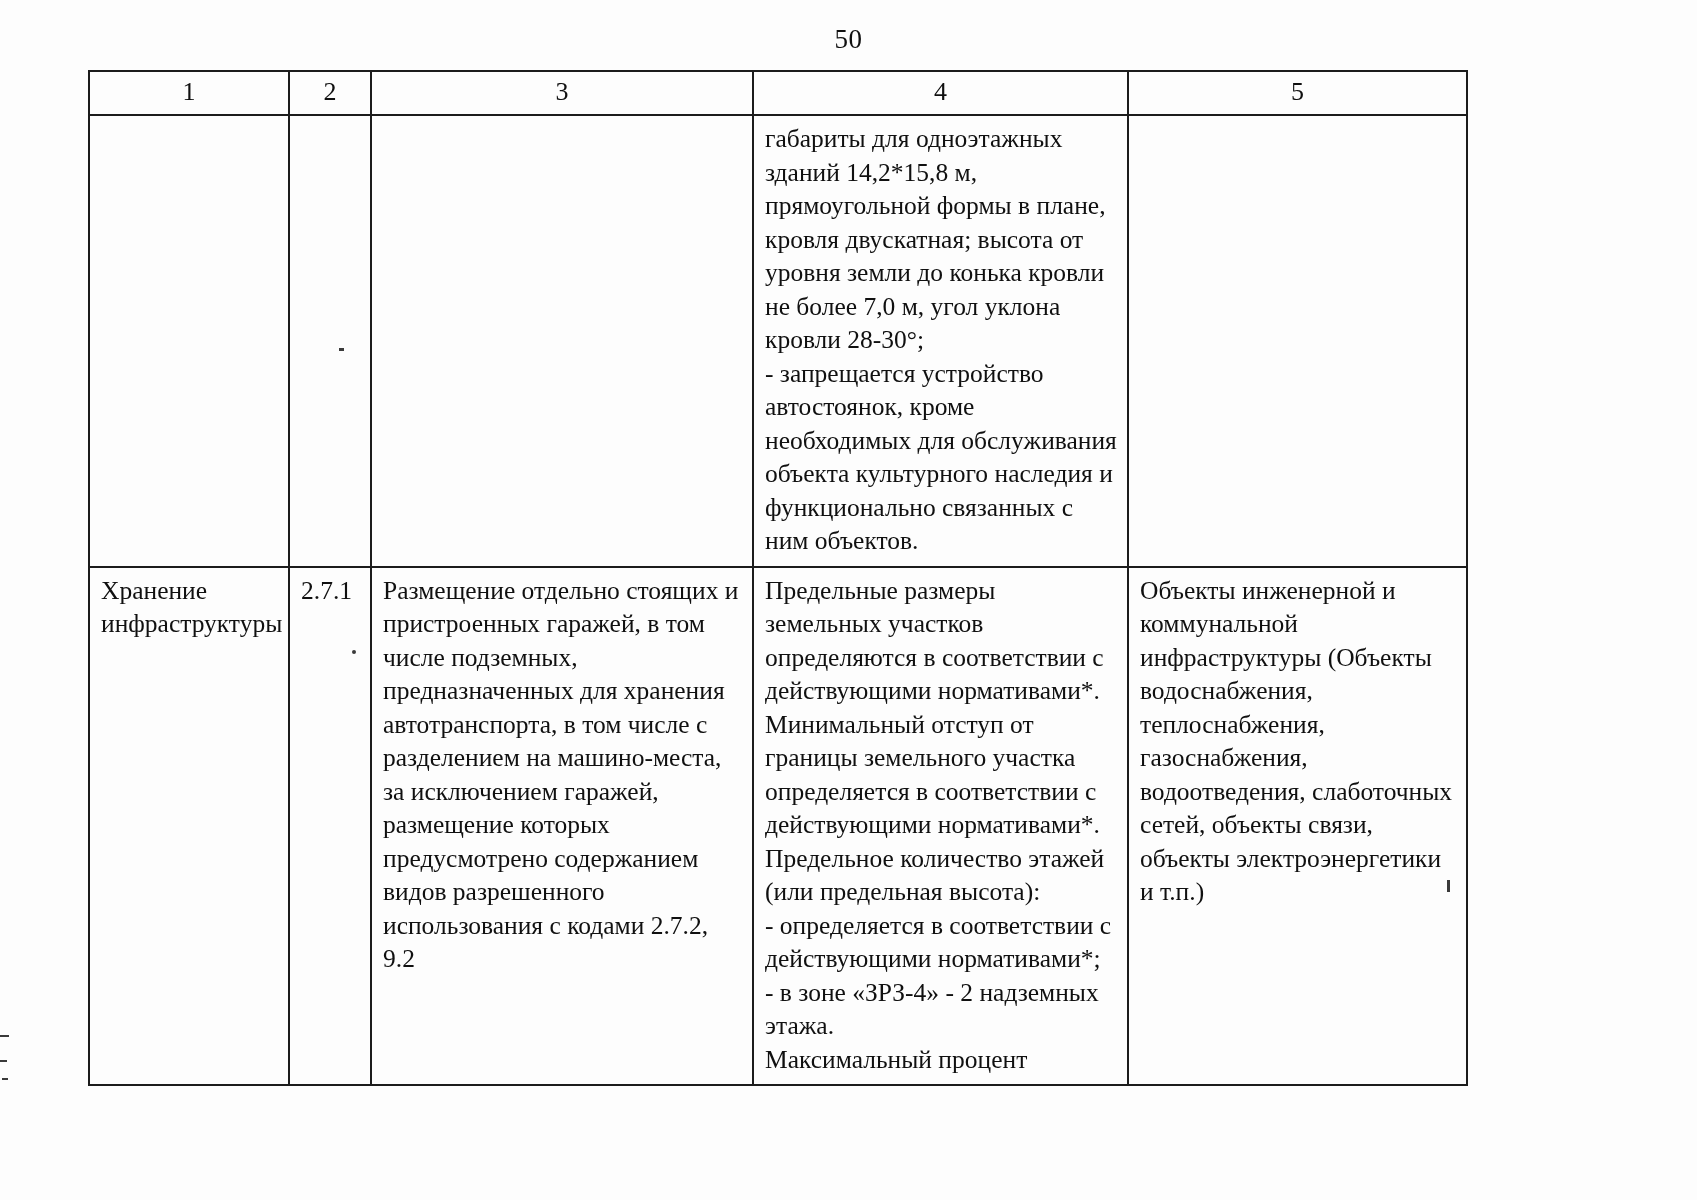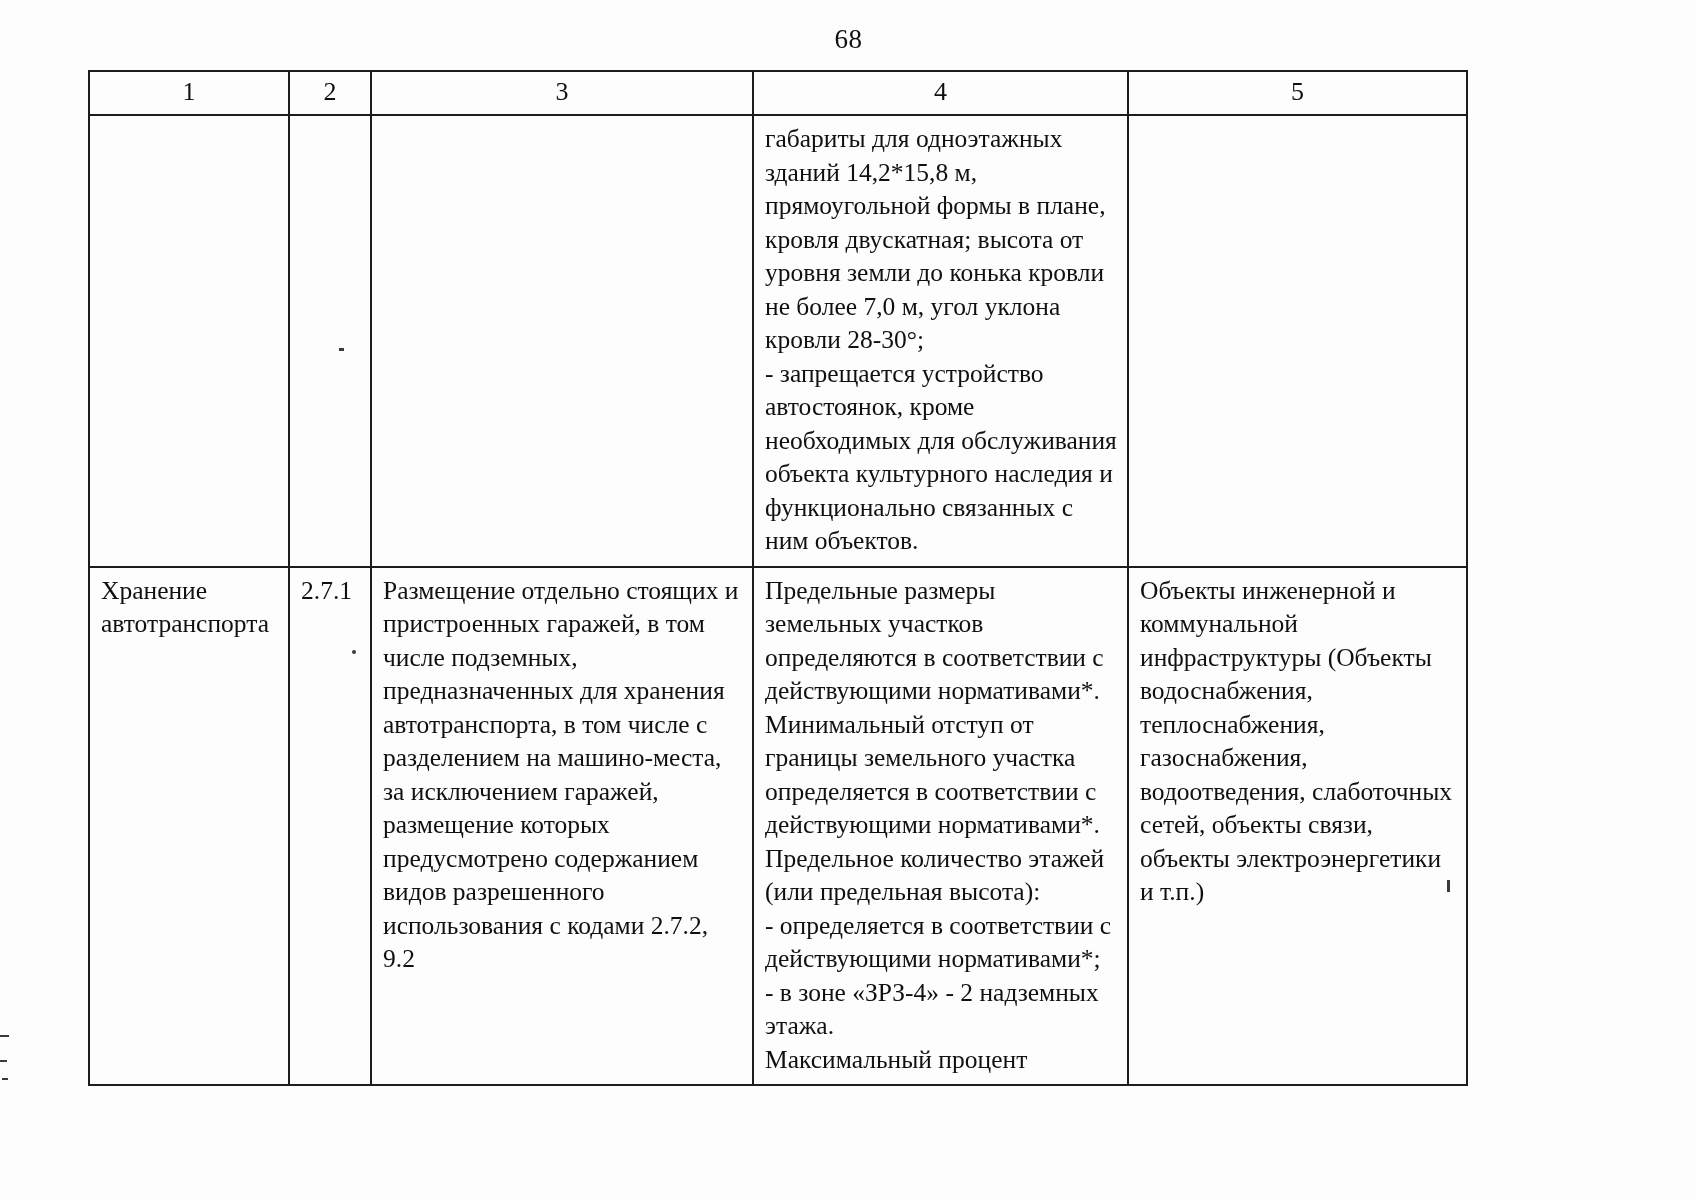--- a/index.html
+++ b/index.html
@@ -87,21 +87,21 @@
     white-space: pre-line;
   }
   td.col2 { padding-left: 12px; }
   td.empty-cell { }
 </style>
 </head>
 <body>
 
 <div class="page">
 
-  <div class="page-number">68</div>
+  <div class="page-number">50</div>
 
   <div class="artifact a1"></div>
   <div class="artifact a2"></div>
   <div class="artifact a3"></div>
   <div class="artifact a4"></div>
   <div class="artifact a5"></div>
   <div class="artifact a6"></div>
 
   <table class="zoning">
     <colgroup>
@@ -126,21 +126,21 @@
         <td class="col2 empty-cell"></td>
         <td class="empty-cell"></td>
         <td>
             <span class="cell-text">габариты для одноэтажных зданий 14,2*15,8 м, прямоугольной формы в плане, кровля двускатная; высота от уровня земли до конька кровли не более 7,0 м, угол уклона кровли 28-30°;
 - запрещается устройство автостоянок, кроме необходимых для обслуживания объекта культурного наследия и функционально связанных с ним объектов.</span>
           </td>
         <td class="empty-cell"></td>
       </tr>
       <tr>
         <td>
-            <span class="cell-text">Хранение автотранспорта</span>
+            <span class="cell-text">Хранение инфраструктуры</span>
           </td>
         <td class="col2">
             <span class="cell-num">2.7.1</span>
           </td>
         <td>
             <span class="cell-text">Размещение отдельно стоящих и пристроенных гаражей, в том числе подземных, предназначенных для хранения автотранспорта, в том числе с разделением на машино-места, за исключением гаражей, размещение которых предусмотрено содержанием видов разрешенного использования с кодами 2.7.2, 9.2</span>
           </td>
         <td>
             <span class="cell-text">Предельные размеры земельных участков определяются в соответствии с действующими нормативами*. Минимальный отступ от границы земельного участка определяется в соответствии с действующими нормативами*. Предельное количество этажей (или предельная высота):
 - определяется в соответствии с действующими нормативами*;

